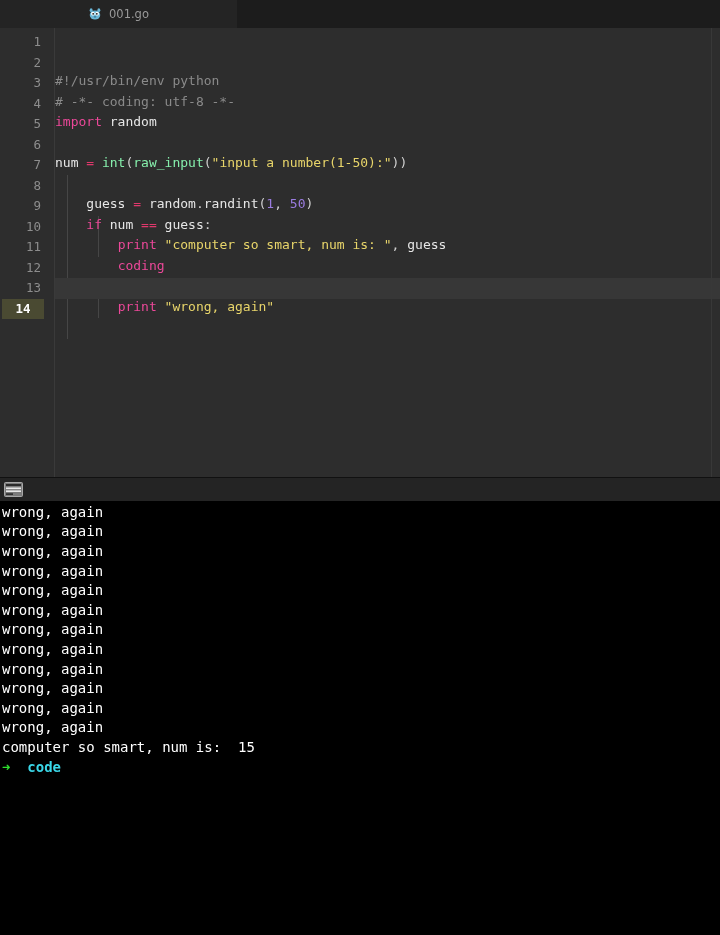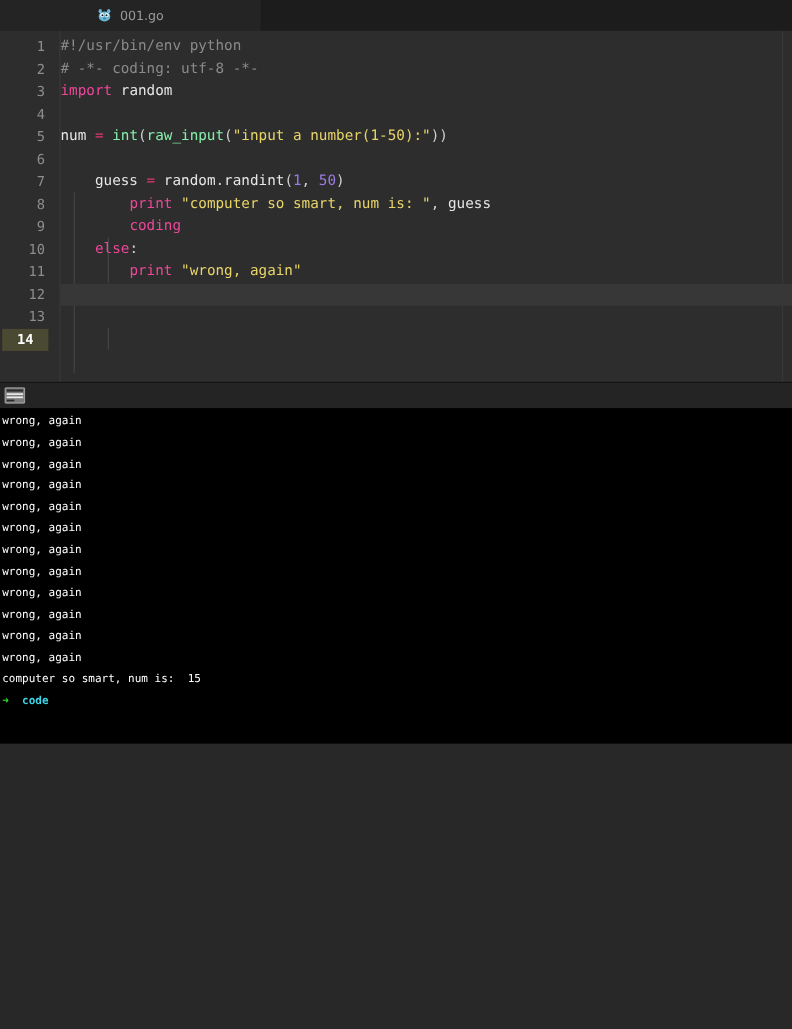--- a/index.html
+++ b/index.html
@@ -2,21 +2,21 @@
 <html><head>
 <meta charset="utf-8">
 <style>
   * { margin:0; padding:0; box-sizing:border-box; }
   html, body {
     width:720px; height:935px;
     background:#282828;
     font-family:"DejaVu Sans Mono", monospace;
     overflow:hidden;
   }
-  #app { width:720px; height:676px; display:flex; flex-direction:column; position:relative; }
+  #app { width:720px; height:935px; display:flex; flex-direction:column; position:relative; }
 
   
   .tabbar {
     height:28px; flex:0 0 28px;
     background:#1e1e1e;
     display:flex; align-items:stretch;
     position:relative;
   }
   .tab {
     display:flex; align-items:center; justify-content:center;
@@ -85,21 +85,21 @@
   }
   .cline {
     height:20.5px; line-height:20.5px;
     font-size:13px;
     white-space:pre;
     padding-left:0;
     color:#e6e6e6;
     position:relative;
   }
   .cline.current { background:#373737; }
-  .cline .txt { padding-left:0; display:inline-block; }
+  .cline .txt { padding-left:0; display:inline-block;margin-top:39px; }
 
   
   .indent-guides { position:absolute; top:4px; left:0; right:0; bottom:0; pointer-events:none; z-index:0; }
   .iguide { position:absolute; width:1px; background:#464646; }
 
   
   .ruler { position:absolute; top:0; bottom:0; width:1px; background:#383838; right:8px; }
 
   
   .c-comment { color:#8a8a8a; }
@@ -121,21 +121,21 @@
   }
   .term-tab-icon {
     width:19px; height:15px;
     cursor:pointer;
     display:block;
   }
   .terminal {
     flex:1 1 auto;
     background:#000000;
     color:#ffffff;
-    font-size:10px;
+    font-size:14px;
     line-height:19.6px;
     padding:2px 0 0 2px;
     overflow:hidden;
     font-family:"DejaVu Sans Mono", monospace;
   }
   .tline { white-space:pre; height:19.6px; }
   .t-green { color:#2ee02e; font-weight:bold; }
   .t-cyan  { color:#3ad7e8; font-weight:bold; }
 </style>
 </head>
@@ -193,20 +193,21 @@
         <div class="iguide" style="left:12px;  top:266px; height:41px;"></div>
       </div>
 
       <div class="cline"><span class="txt c-comment">#!/usr/bin/env python</span></div>
       <div class="cline"><span class="txt c-comment"># -*- coding: utf-8 -*-</span></div>
       <div class="cline"><span class="txt"><span class="c-kw">import</span><span class="c-plain"> random</span></span></div>
       <div class="cline"></div>
       <div class="cline"><span class="txt"><span class="c-plain">num </span><span class="c-op">=</span><span class="c-plain"> </span><span class="c-fn">int</span><span class="c-punct">(</span><span class="c-fn">raw_input</span><span class="c-punct">(</span><span class="c-str">"input a number(1-50):"</span><span class="c-punct">))</span></span></div>
       <div class="cline"></div>
       <div class="cline"><span class="txt"><span class="c-plain">    guess </span><span class="c-op">=</span><span class="c-plain"> random</span><span class="c-punct">.</span><span class="c-plain">randint</span><span class="c-punct">(</span><span class="c-num">1</span><span class="c-punct">, </span><span class="c-num">50</span><span class="c-punct">)</span></span></div>
+      <div class="cline"><span class="txt"><span class="c-plain">    </span><span class="c-kw">if</span><span class="c-plain"> num </span><span class="c-op">==</span><span class="c-plain"> guess</span><span class="c-punct">:</span></span></div>
       <div class="cline"><span class="txt"><span class="c-plain">        </span><span class="c-kw">print</span><span class="c-plain"> </span><span class="c-str">"computer so smart, num is: "</span><span class="c-punct">, </span><span class="c-plain">guess</span></span></div>
       <div class="cline"><span class="txt"><span class="c-plain">        </span><span class="c-kw">coding</span></span></div>
       <div class="cline"><span class="txt"><span class="c-plain">    </span><span class="c-kw">else</span><span class="c-punct">:</span></span></div>
       <div class="cline"><span class="txt"><span class="c-plain">        </span><span class="c-kw">print</span><span class="c-plain"> </span><span class="c-str">"wrong, again"</span></span></div>
       <div class="cline current"><span class="txt"></span></div>
 
       <div class="ruler"></div>
     </div>
   </div>
 

